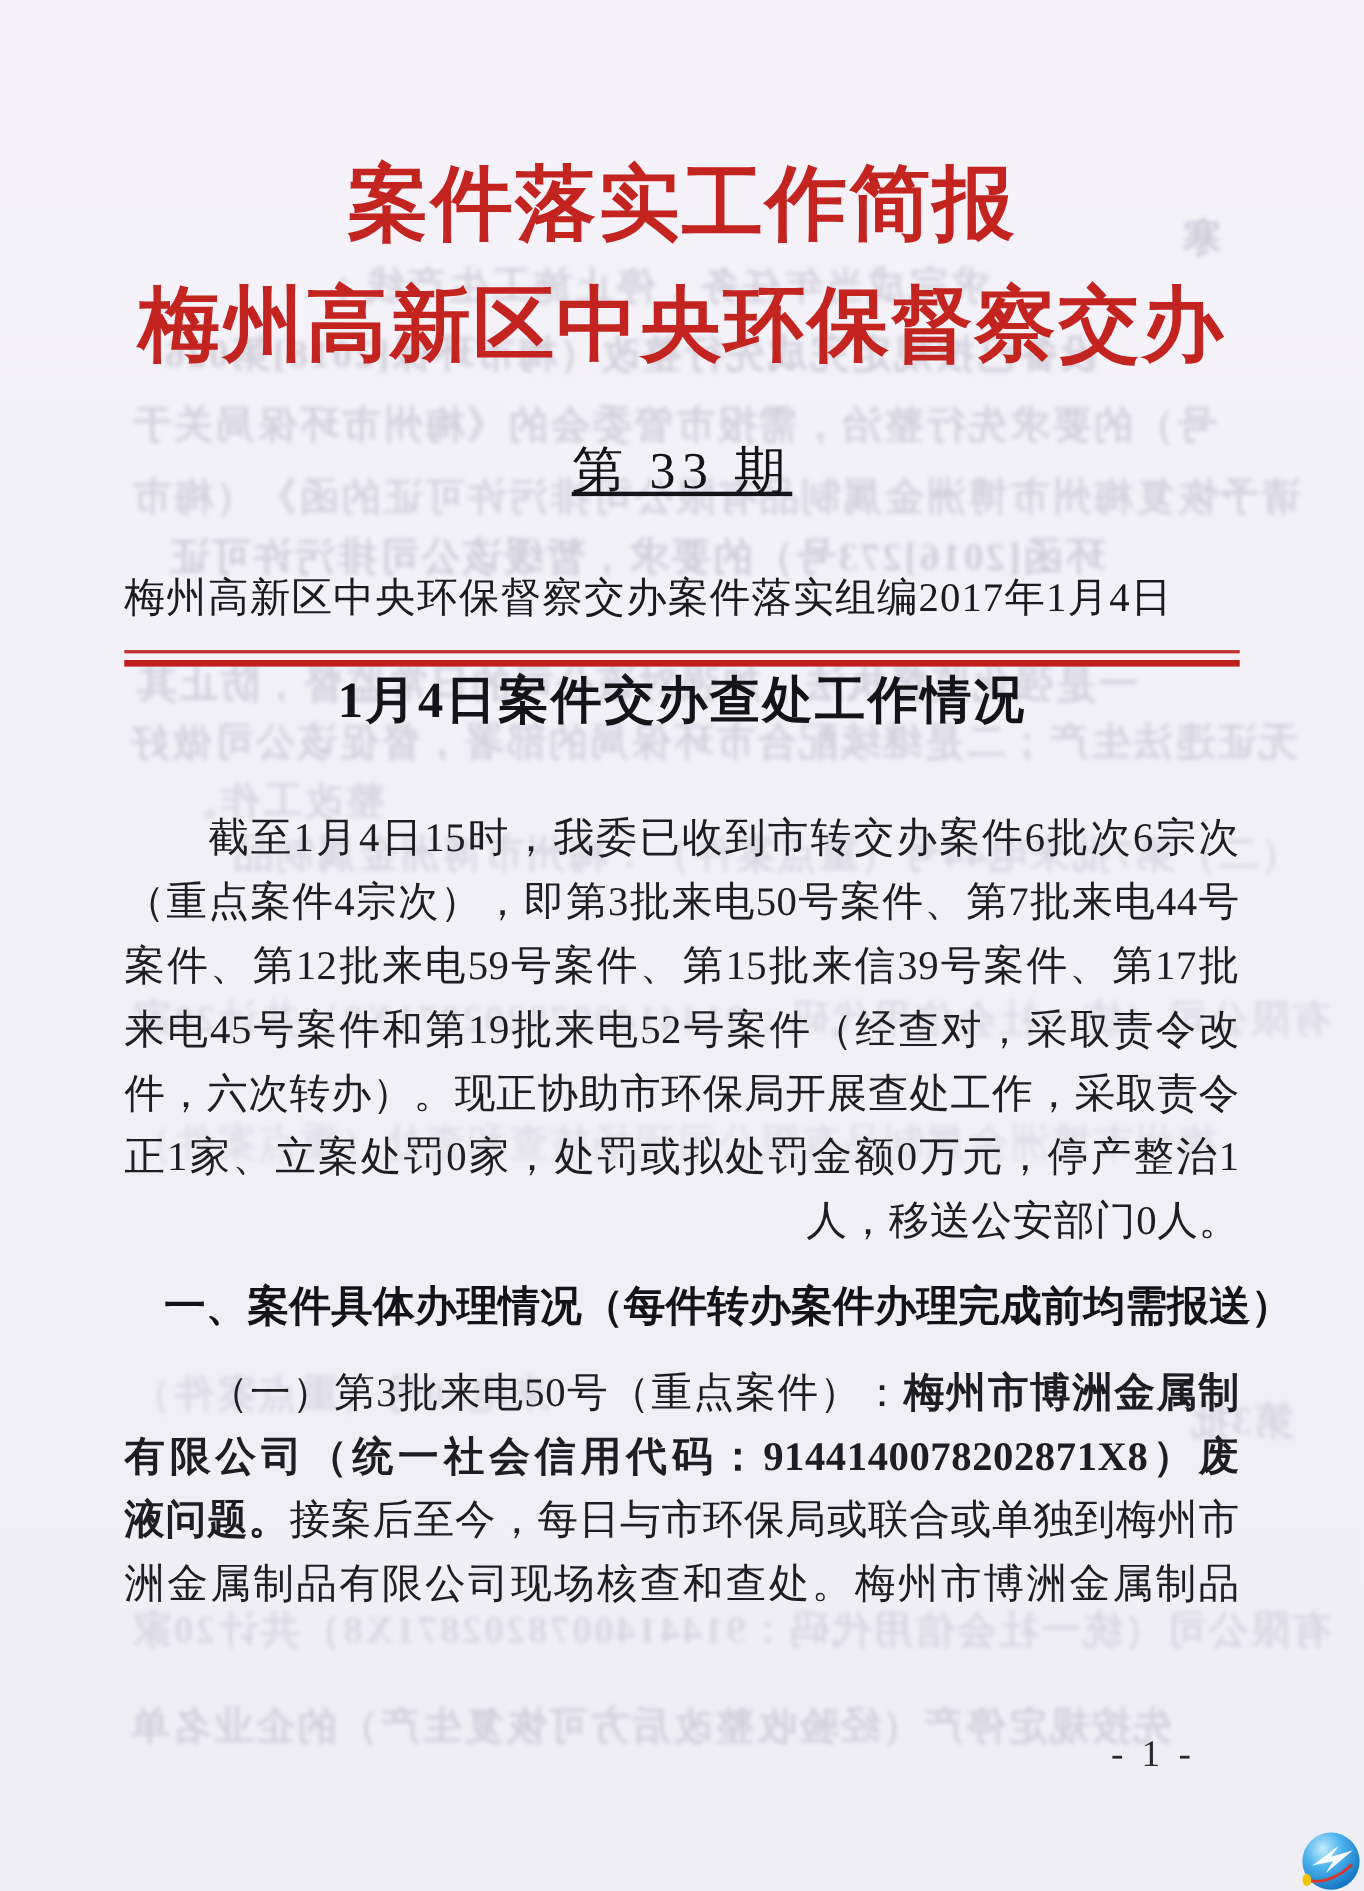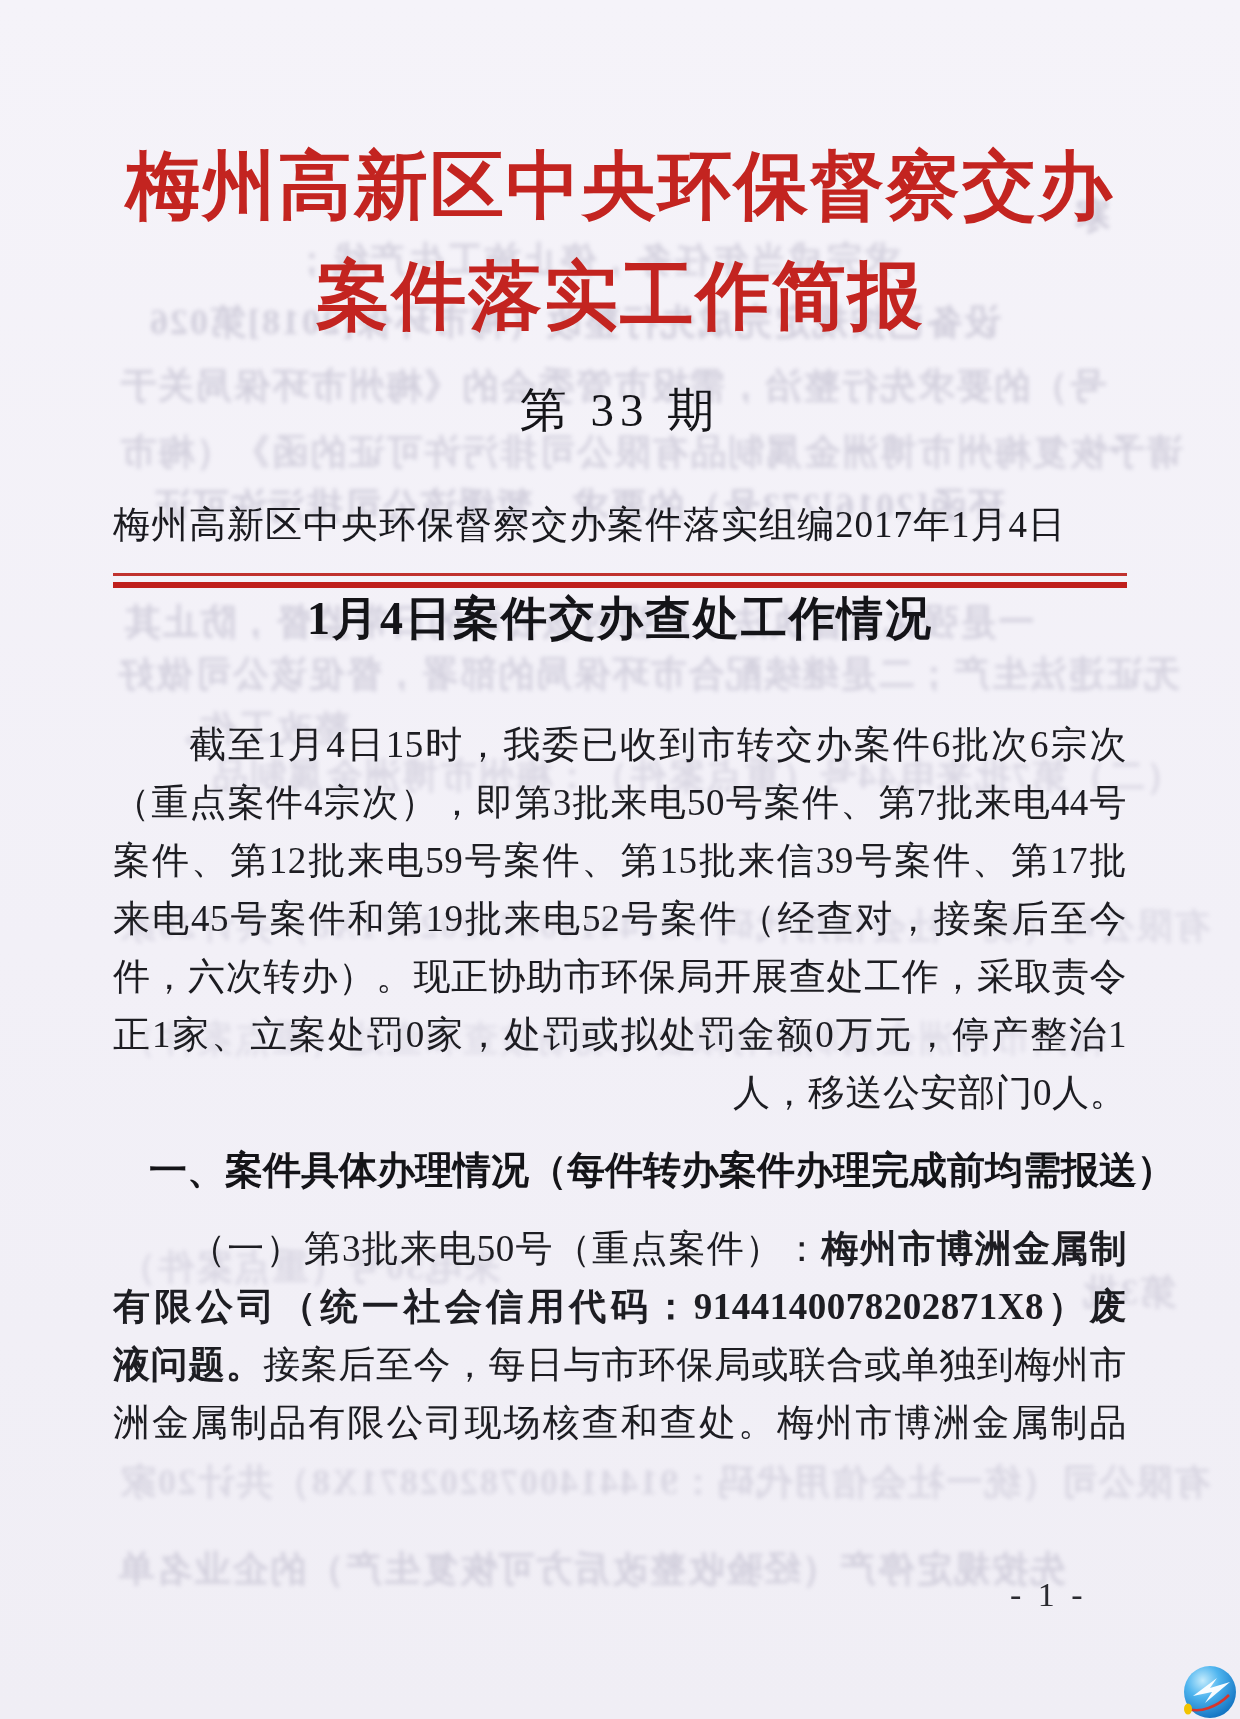--- a/index.html
+++ b/index.html
@@ -14,21 +14,21 @@
     position:absolute;white-space:nowrap;font-size:36px;font-weight:700;
     color:#8f8ba6;transform:scaleX(-1);filter:blur(2.1px);letter-spacing:2px;
   }
   
   .content{position:absolute;left:113px;top:0;width:1014px;}
   .masthead{padding-top:131px;text-align:center;}
   .title-line{
     font-size:74px;line-height:110px;font-weight:700;letter-spacing:2px;
     color:#c32420;
   }
-  .issue{margin-top:28px;font-size:47px;letter-spacing:6px;text-align:center;color:#151519;}
+  .issue{margin-top:46px;font-size:47px;letter-spacing:6px;text-align:center;color:#151519;text-decoration:underline;}
   .byline{margin-top:58px;font-size:37px;letter-spacing:1px;color:#1a1a1f;}
   .rule-thin{margin-top:23px;height:3px;background:#c0322e;}
   .rule-thick{margin-top:6px;height:6px;background:#bf1f1c;}
   .section-title{
     text-align:center;font-size:46px;font-weight:700;
     letter-spacing:2px;color:#141418;
   }
   .para{margin-top:66px;}
   .bline{
     font-size:37px;line-height:58px;height:58px;overflow:hidden;
@@ -69,38 +69,38 @@
       <div class="gline" style="top: 1015px; left: 118px; opacity: 0.16;">梅州市博洲金属制品有限公司现场核查和查处（重点案件）</div>
       <div class="gline" style="top: 1243px; left: 118px; opacity: 0.22;">来电50号（重点案件）</div>
       <div class="gline" style="top: 1268px; left: 1080px; opacity: 0.26;">第3批</div>
       <div class="gline" style="top: 1458px; left: 118px; opacity: 0.24;">有限公司（统一社会信用代码：9144140078202871X8）共计20家</div>
       <div class="gline" style="top: 1545px; left: 116px; opacity: 0.3;">先按规定停产（经验收整改后方可恢复生产）的企业名单</div>
     </div>
 
   <div class="content">
 
     <div class="masthead">
+      <div class="title-line">案件落实工作简报</div>
       <div class="title-line">梅州高新区中央环保督察交办</div>
-      <div class="title-line">案件落实工作简报</div>
     </div>
 
     <div class="issue">第 33 期</div>
 
     <div class="byline">梅州高新区中央环保督察交办案件落实组编2017年1月4日</div>
 
     <div class="rule-thin"></div>
     <div class="rule-thick"></div>
 
     <div class="section-title">1月4日案件交办查处工作情况</div>
 
     <div class="para">
         <div class="bline jl ind"><span>截至1月4日15时，我委已收到市转交办案件6批次6宗次</span></div>
         <div class="bline jl"><span>（重点案件4宗次），即第3批来电50号案件、第7批来电44号</span></div>
         <div class="bline jl"><span>案件、第12批来电59号案件、第15批来信39号案件、第17批</span></div>
-        <div class="bline jl"><span>来电45号案件和第19批来电52号案件（经查对，接案后至今</span></div>
+        <div class="bline jl"><span>来电45号案件和第19批来电52号案件（经查对，采取责令改</span></div>
         <div class="bline jl"><span>件，六次转办）。现正协助市环保局开展查处工作，采取责令改</span></div>
         <div class="bline jl"><span>正1家、立案处罚0家，处罚或拟处罚金额0万元，停产整治1</span></div>
         <div class="bline"><span>人，移送公安部门0人。</span></div>
       </div>
 
     <div class="subheading">一、案件具体办理情况（每件转办案件办理完成前均需报送）</div>
 
     <div class="para para2">
         <div class="bline jl ind"><span>（一）第3批来电50号（重点案件）：</span><b>梅州市博洲金属制品</b></div>
         <div class="bline jl"><b>有限公司（统一社会信用代码：9144140078202871X8）废气、废</b></div>

